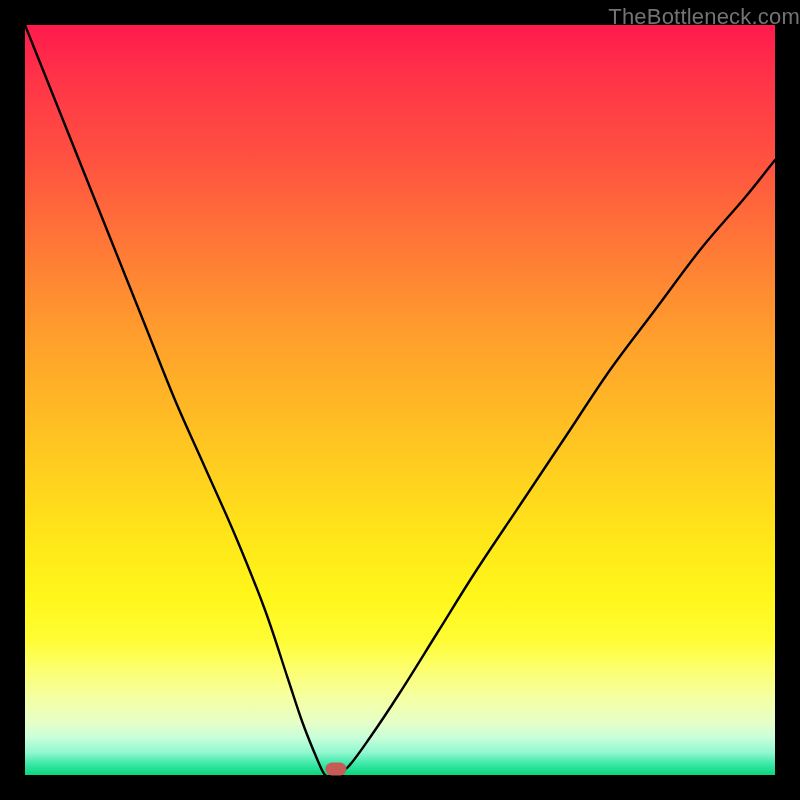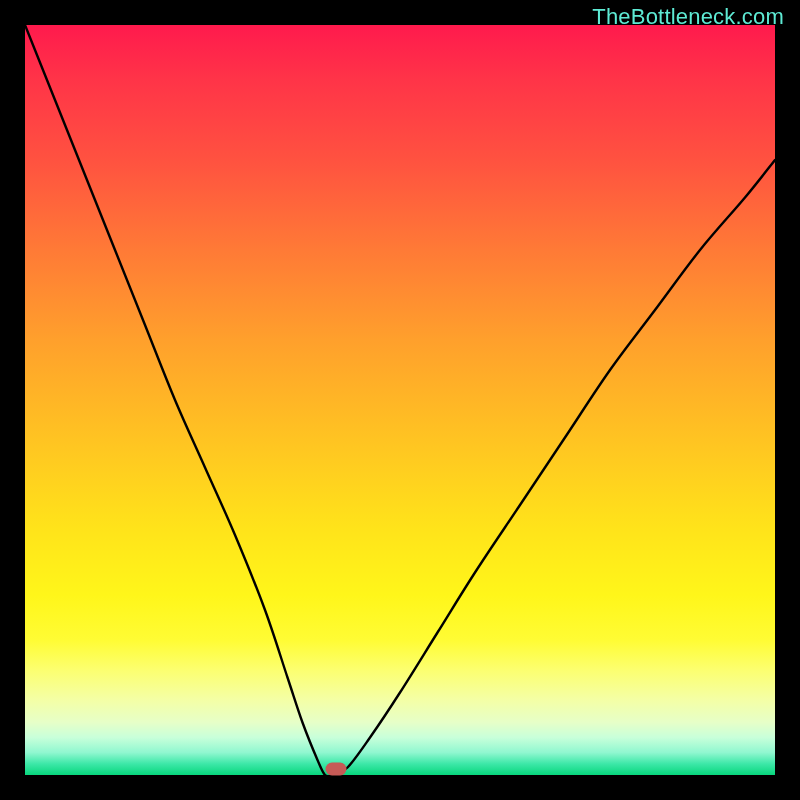--- a/index.html
+++ b/index.html
@@ -7,22 +7,22 @@
     width: 800px;
     height: 800px;
     background: #000;
     position: relative;
     font-family: Arial, Helvetica, sans-serif;
     overflow: hidden;
   }
   .watermark {
     position: absolute;
     top: 4px;
-    right: 16px;
-    color: #5eead4;
+    right: 0;
+    color: #737373;
     font-size: 22px;
     font-weight: 400;
     z-index: 10;
     letter-spacing: 0.2px;
   }
   .plot {
     position: absolute;
     left: 25px;
     top: 25px;
     width: 750px;

